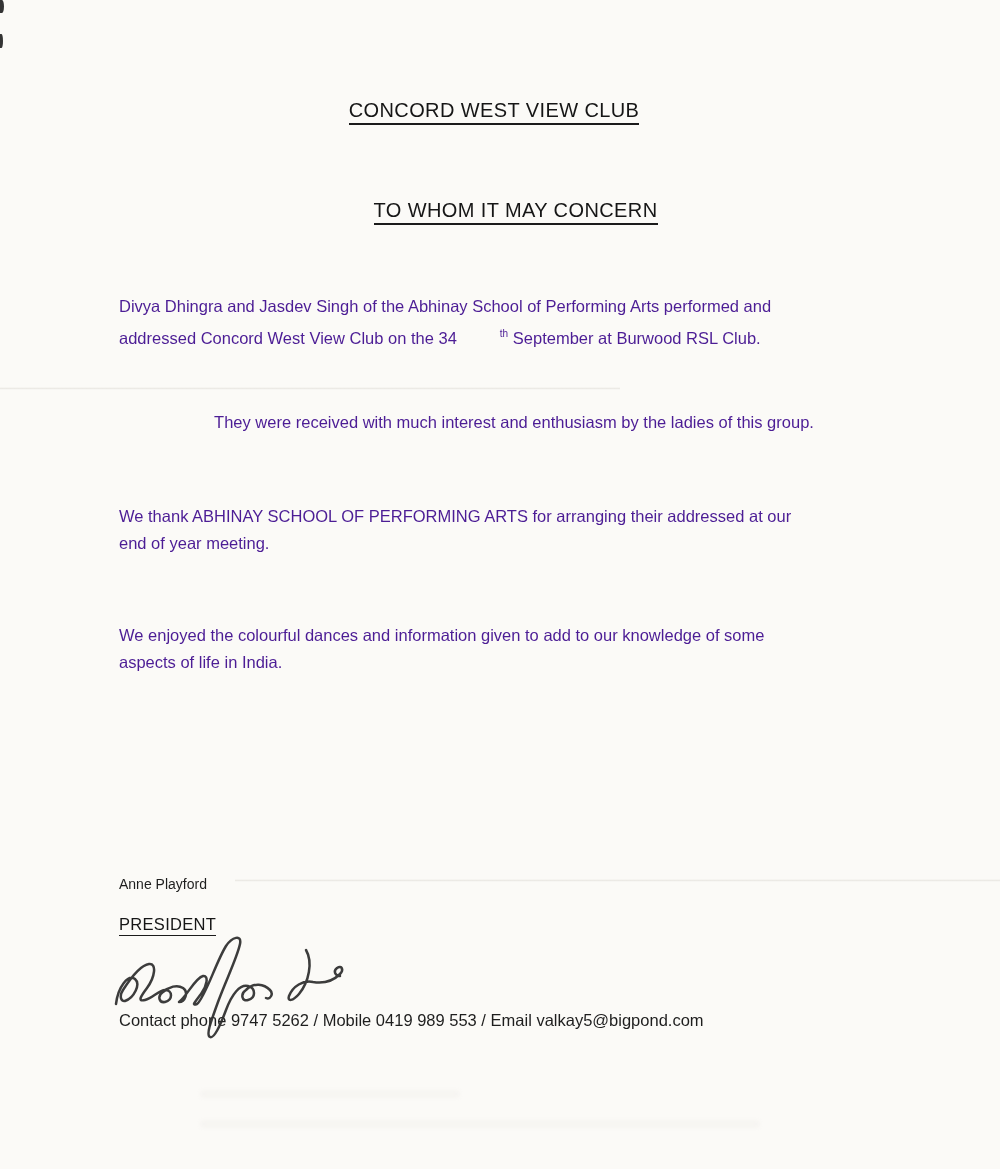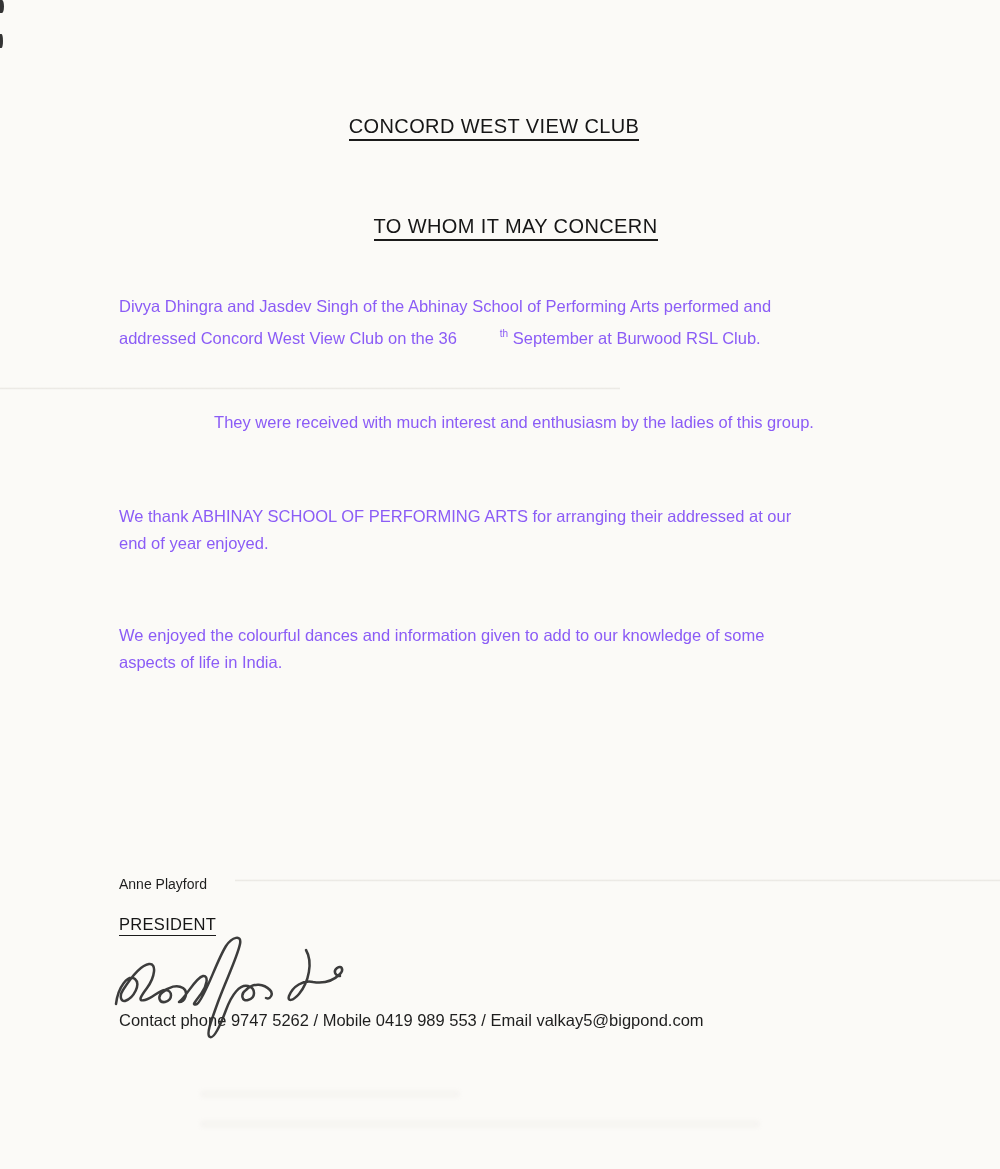--- a/index.html
+++ b/index.html
@@ -46,41 +46,41 @@
     border-radius: 4px;
     pointer-events: none;
   }
   .ghost.g1 { top: 1090px; left: 200px; width: 260px; }
   .ghost.g2 { top: 1120px; left: 200px; width: 560px; }
 
   .title, .salutation {
     position: absolute;
     left: 0;
     right: 12px;
-    margin: 16px;
+    margin: 0;
     text-align: center;
     font-size: 20px;
     font-weight: 400;
     letter-spacing: 0.4px;
     color: #161616;
   }
   .title { top: 99px; }
   .salutation { top: 199px; padding-left: 43px; }
   .ul {
     border-bottom: 2px solid #1b1b1b;
     padding-bottom: 2px;
   }
 
   .para {
     position: absolute;
     left: 119px;
     width: 790px;
     font-size: 16.5px;
     line-height: 27px;
-    color: #8b5cf6;
+    color: #4c1d95;
   }
   .para .line { white-space: nowrap; }
   .para.p1 { top: 293px; }
   .para.p2 { top: 409px; text-align: center; }
   .para.p3 { top: 503px; }
   .para.p4 { top: 622px; }
   sup.ord {
     font-size: 10px;
     vertical-align: 7px;
     letter-spacing: 0;
@@ -145,30 +145,30 @@
   <div class="fold fold2"></div>
   <div class="ghost g1"></div>
   <div class="ghost g2"></div>
 
   <h1 class="title"><span class="ul">CONCORD WEST VIEW CLUB</span></h1>
 
   <h2 class="salutation"><span class="ul">TO WHOM IT MAY CONCERN</span></h2>
 
   <div class="para p1">
     <div class="line"><span>Divya Dhingra and Jasdev Singh of the Abhinay School of Performing Arts performed and</span></div>
-    <div class="line"><span>addressed Concord West View Club on the 36</span><sup class="ord">th</sup><span> September at Burwood RSL Club.</span></div>
+    <div class="line"><span>addressed Concord West View Club on the 34</span><sup class="ord">th</sup><span> September at Burwood RSL Club.</span></div>
   </div>
 
   <div class="para p2">
     <div class="line"><span>They were received with much interest and enthusiasm by the ladies of this group.</span></div>
   </div>
 
   <div class="para p3">
     <div class="line"><span>We thank ABHINAY SCHOOL OF PERFORMING ARTS for arranging their addressed at our</span></div>
-    <div class="line"><span>end of year enjoyed.</span></div>
+    <div class="line"><span>end of year meeting.</span></div>
   </div>
 
   <div class="para p4">
     <div class="line"><span>We enjoyed the colourful dances and information given to add to our knowledge of some</span></div>
     <div class="line"><span>aspects of life in India.</span></div>
   </div>
 
   <div class="signoff-name">Anne Playford</div>
 
   <div class="signoff-title"><span class="ul">PRESIDENT</span></div>

